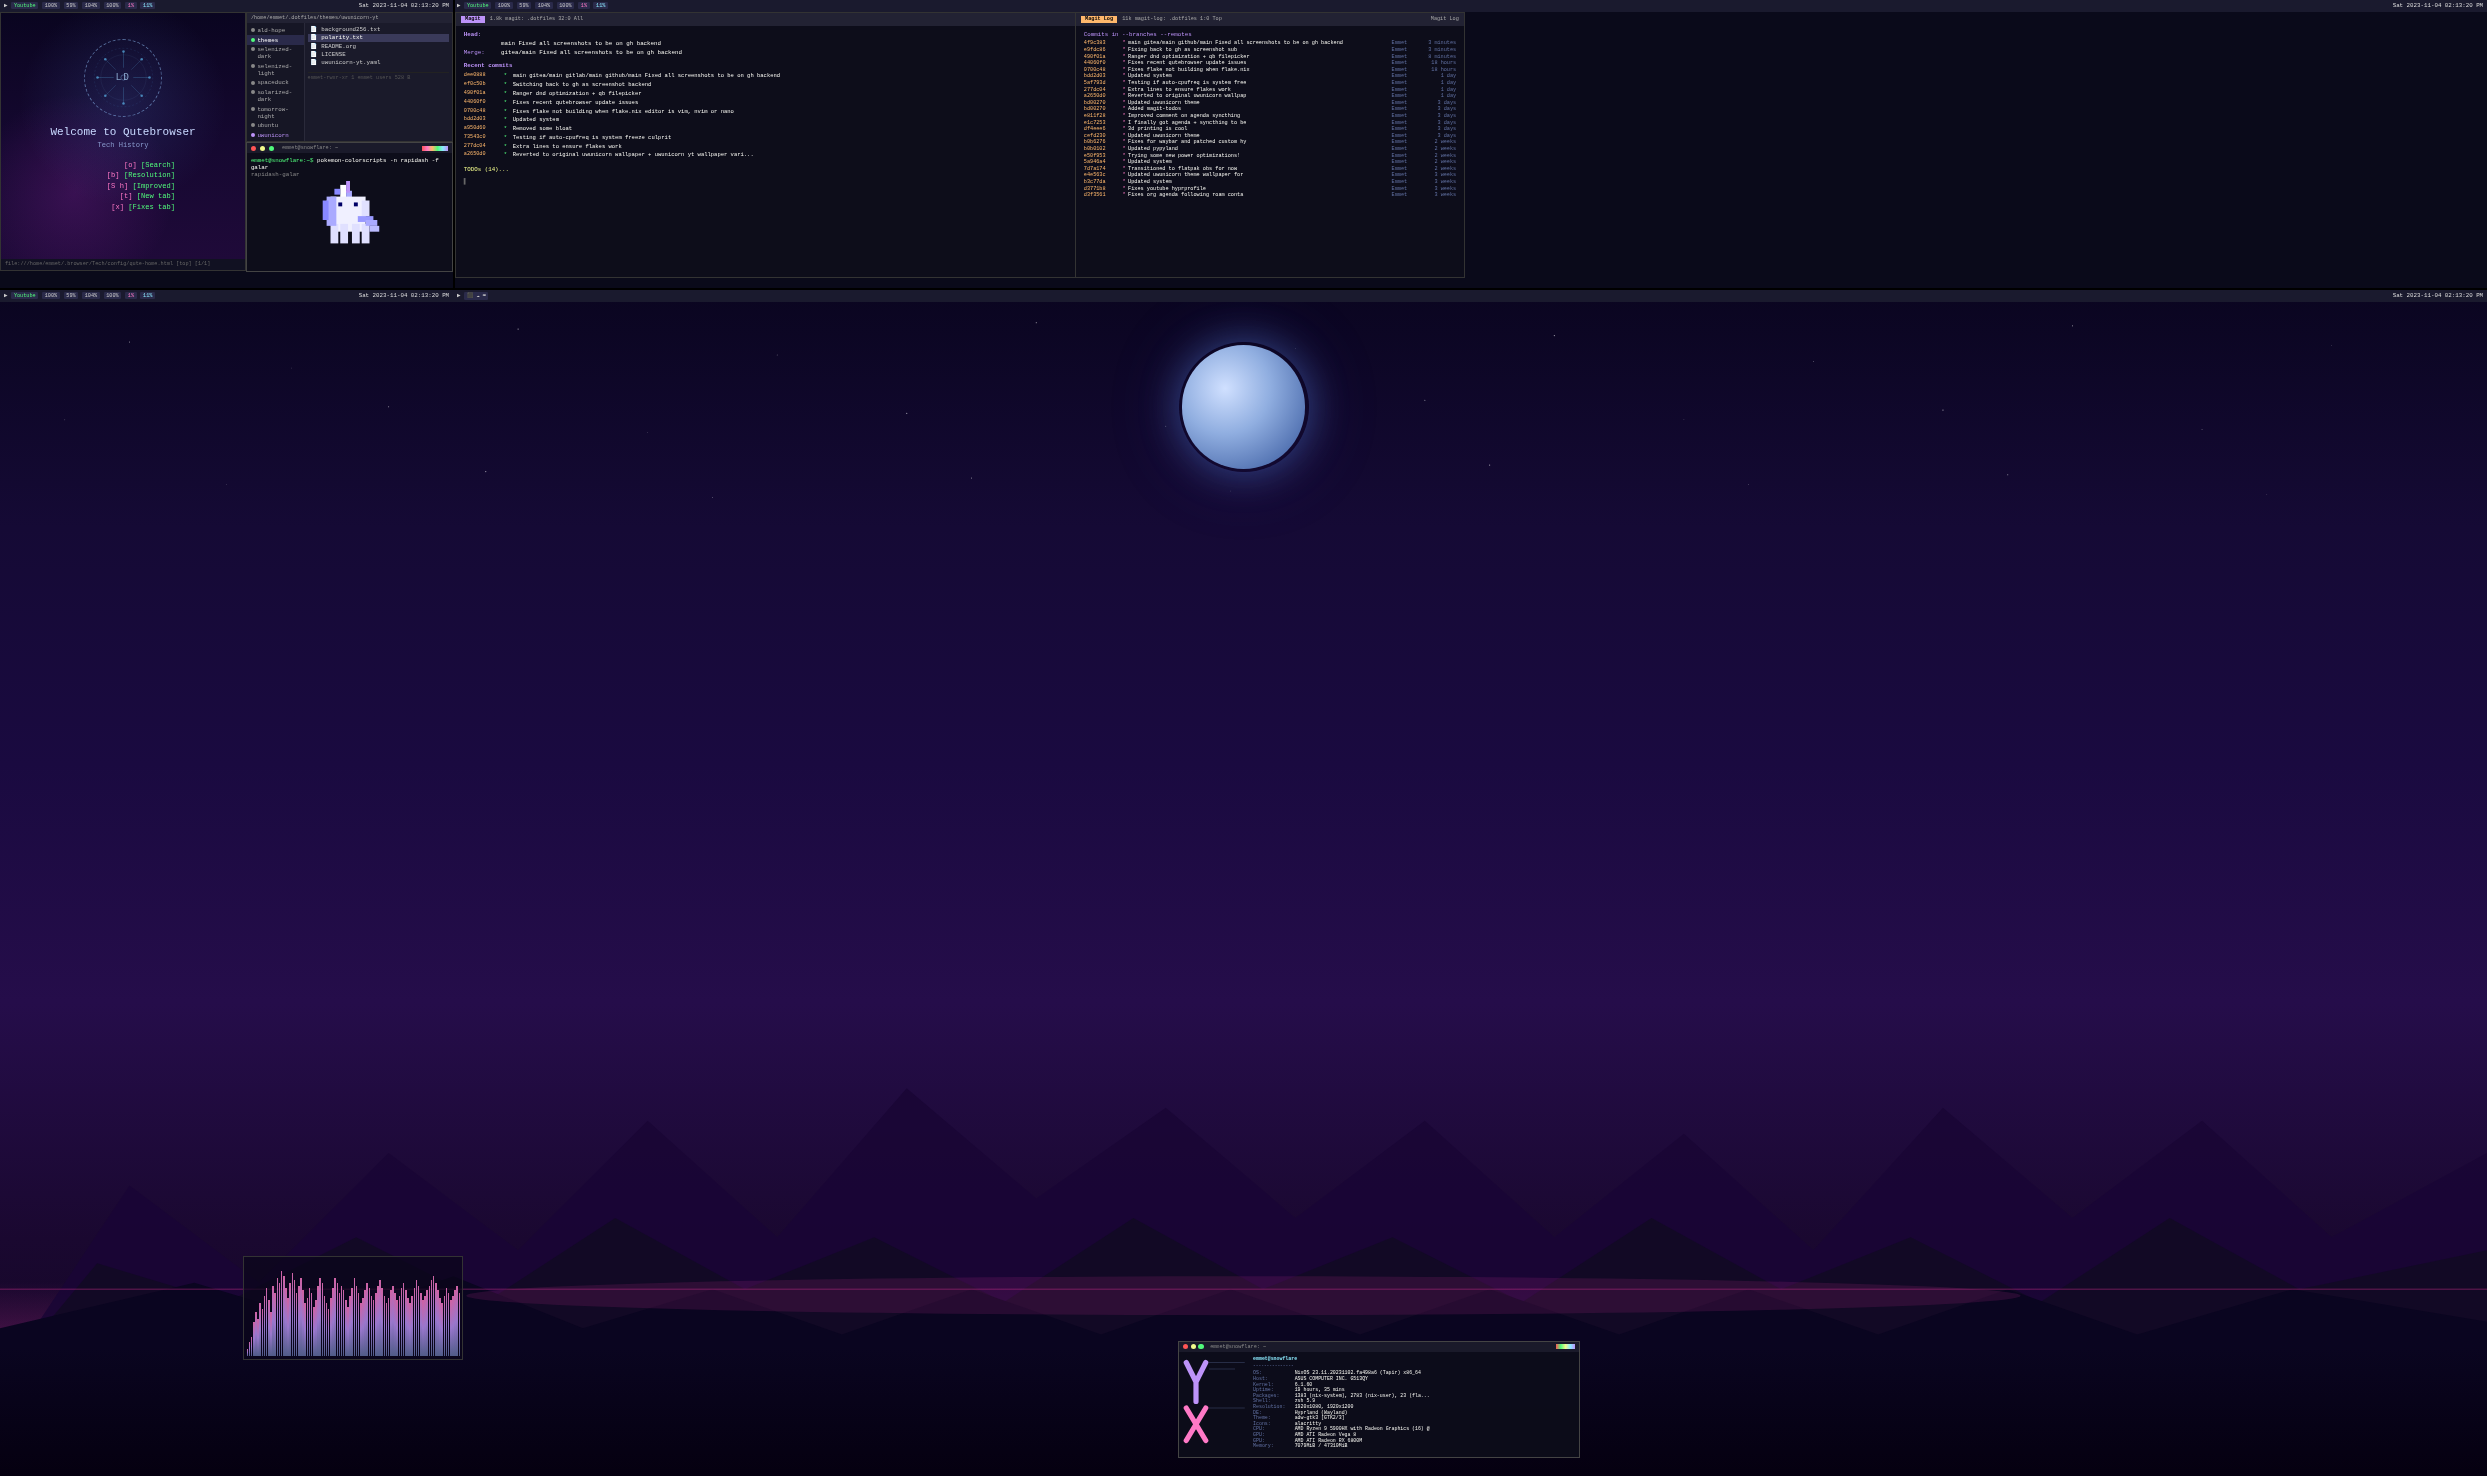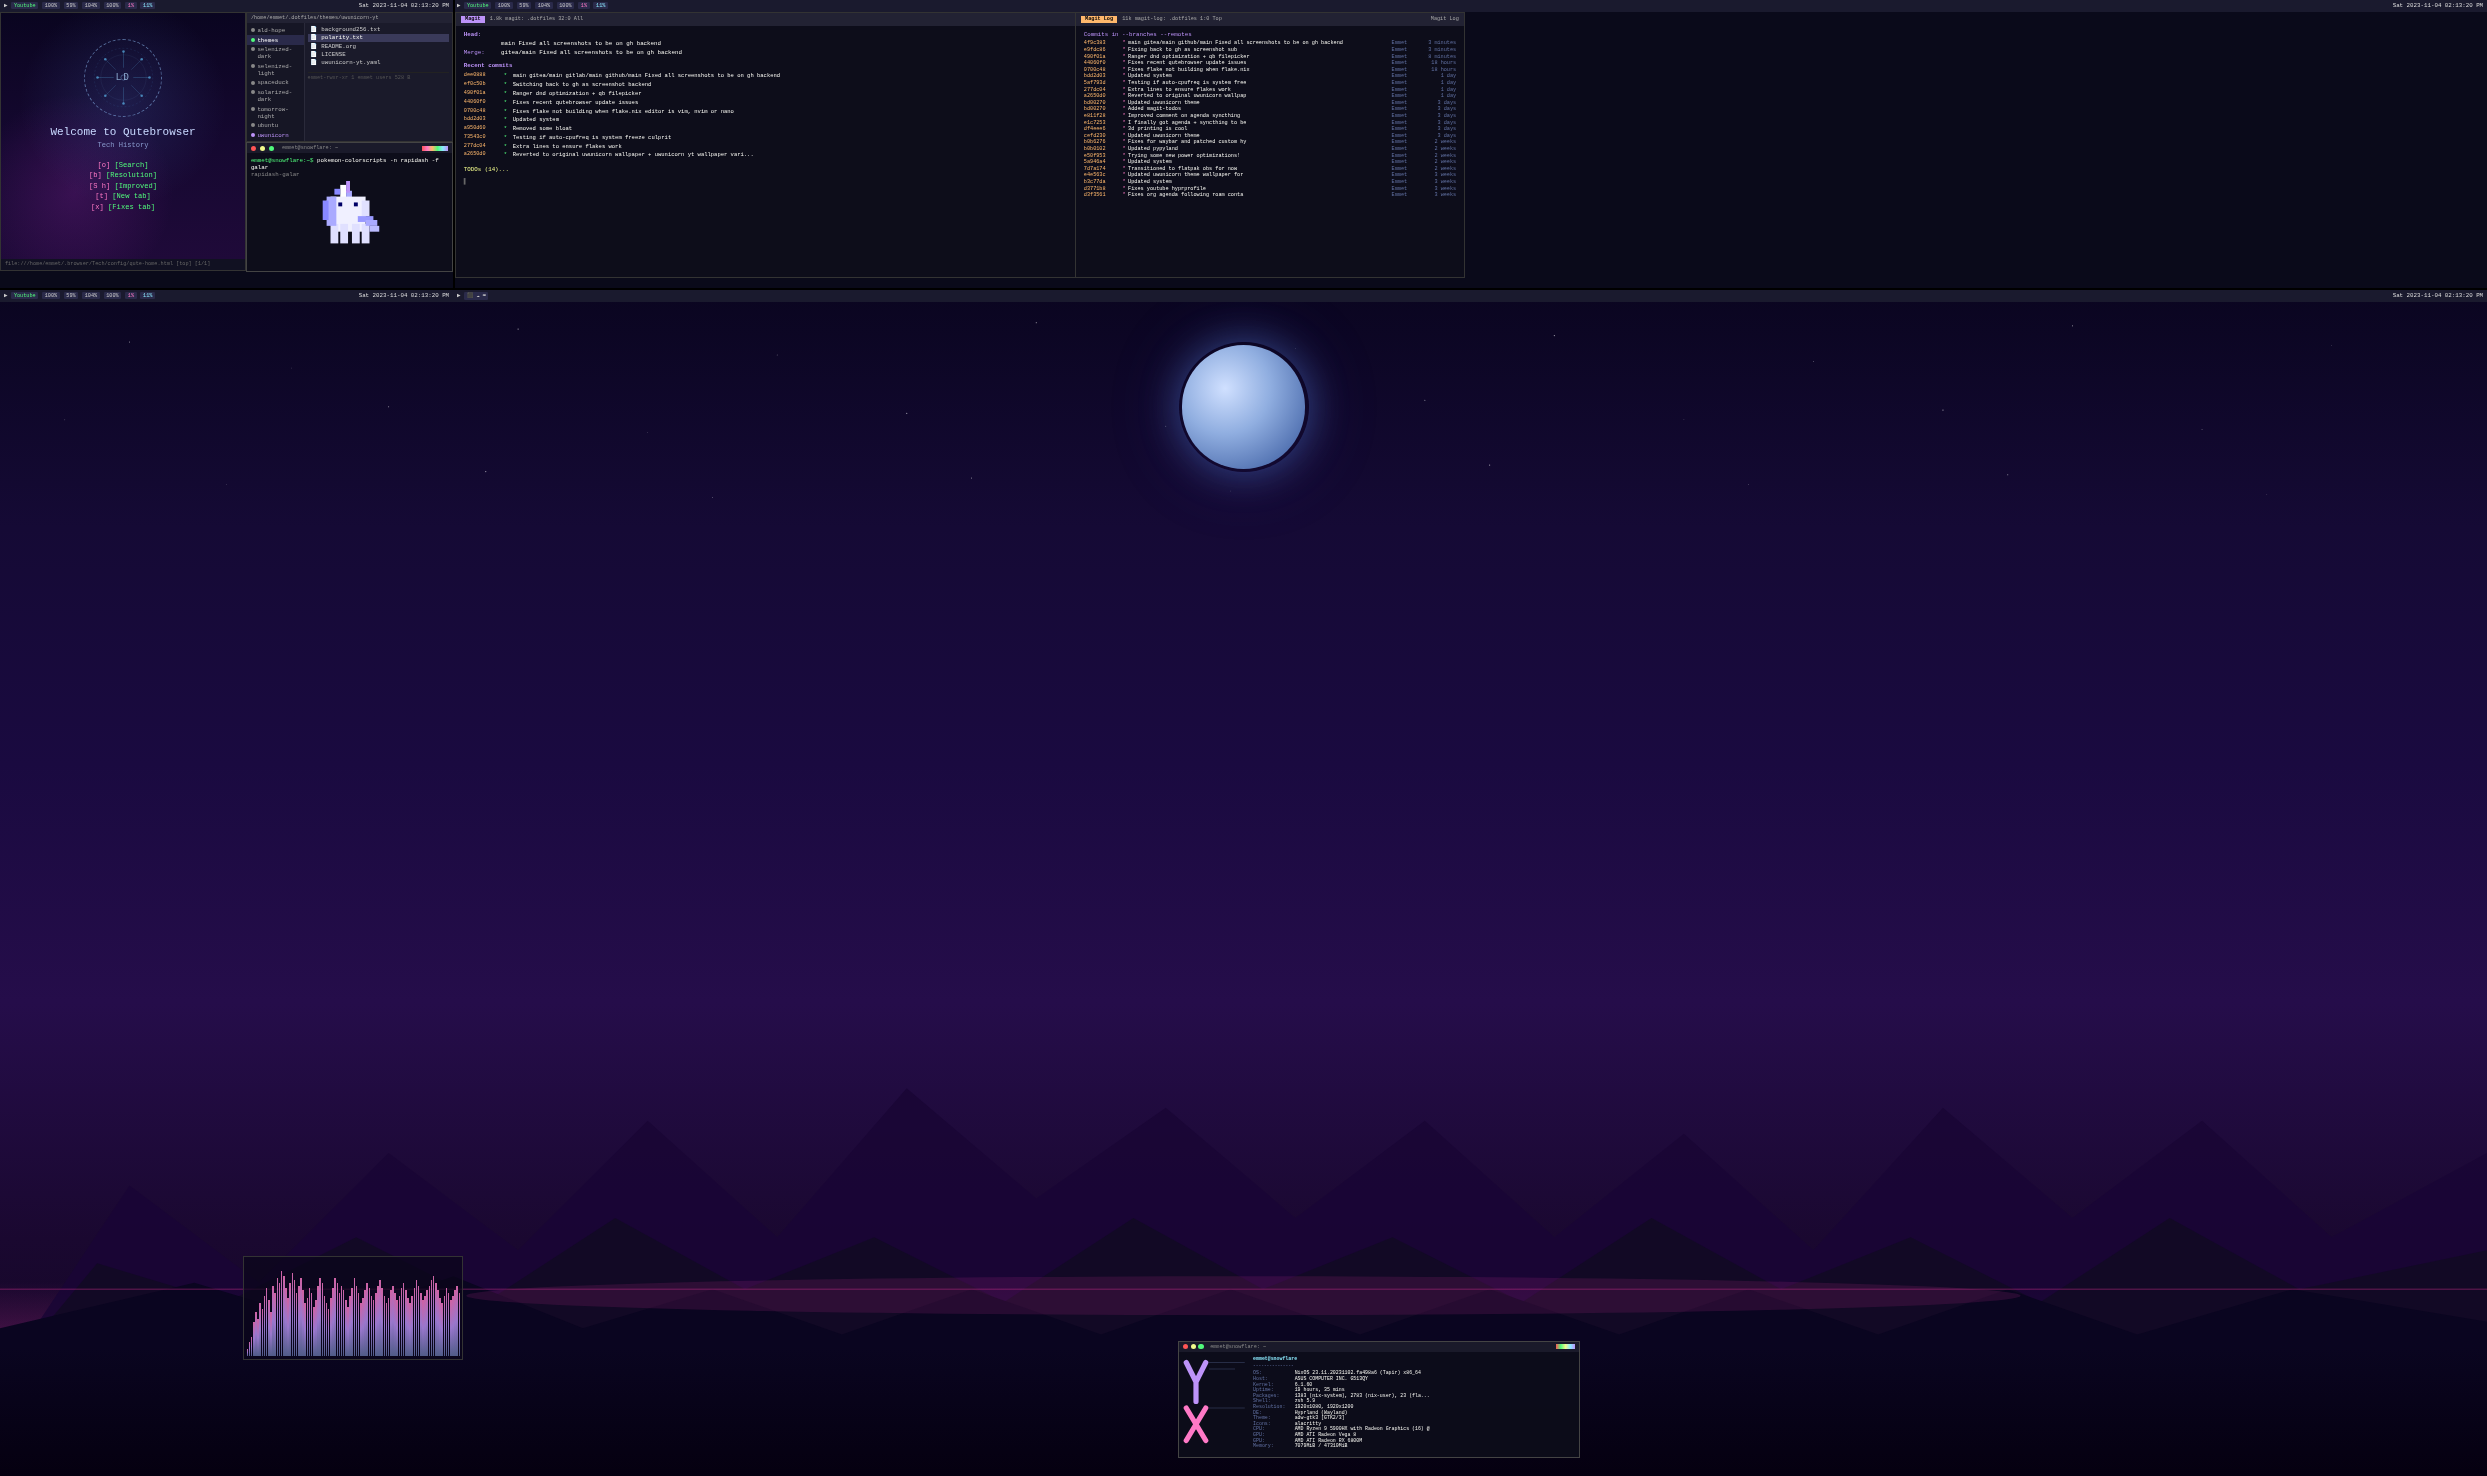--- a/index.html
+++ b/index.html
@@ -146,21 +146,21 @@
 
     .qute-subtitle {
       font-size: 7.1px;
       color: #8899cc;
       margin-bottom: 10.4px;
       text-align: center;
     }
 
     .qute-menu {
       list-style: none;
-      text-align: center;
+      text-align: right;
       width: 104px;
     }
 
     .qute-menu li {
       font-size: 7.1px;
       color: #88aadd;
       padding: 1.3px 0;
     }
 
     .qute-menu li span.key {

